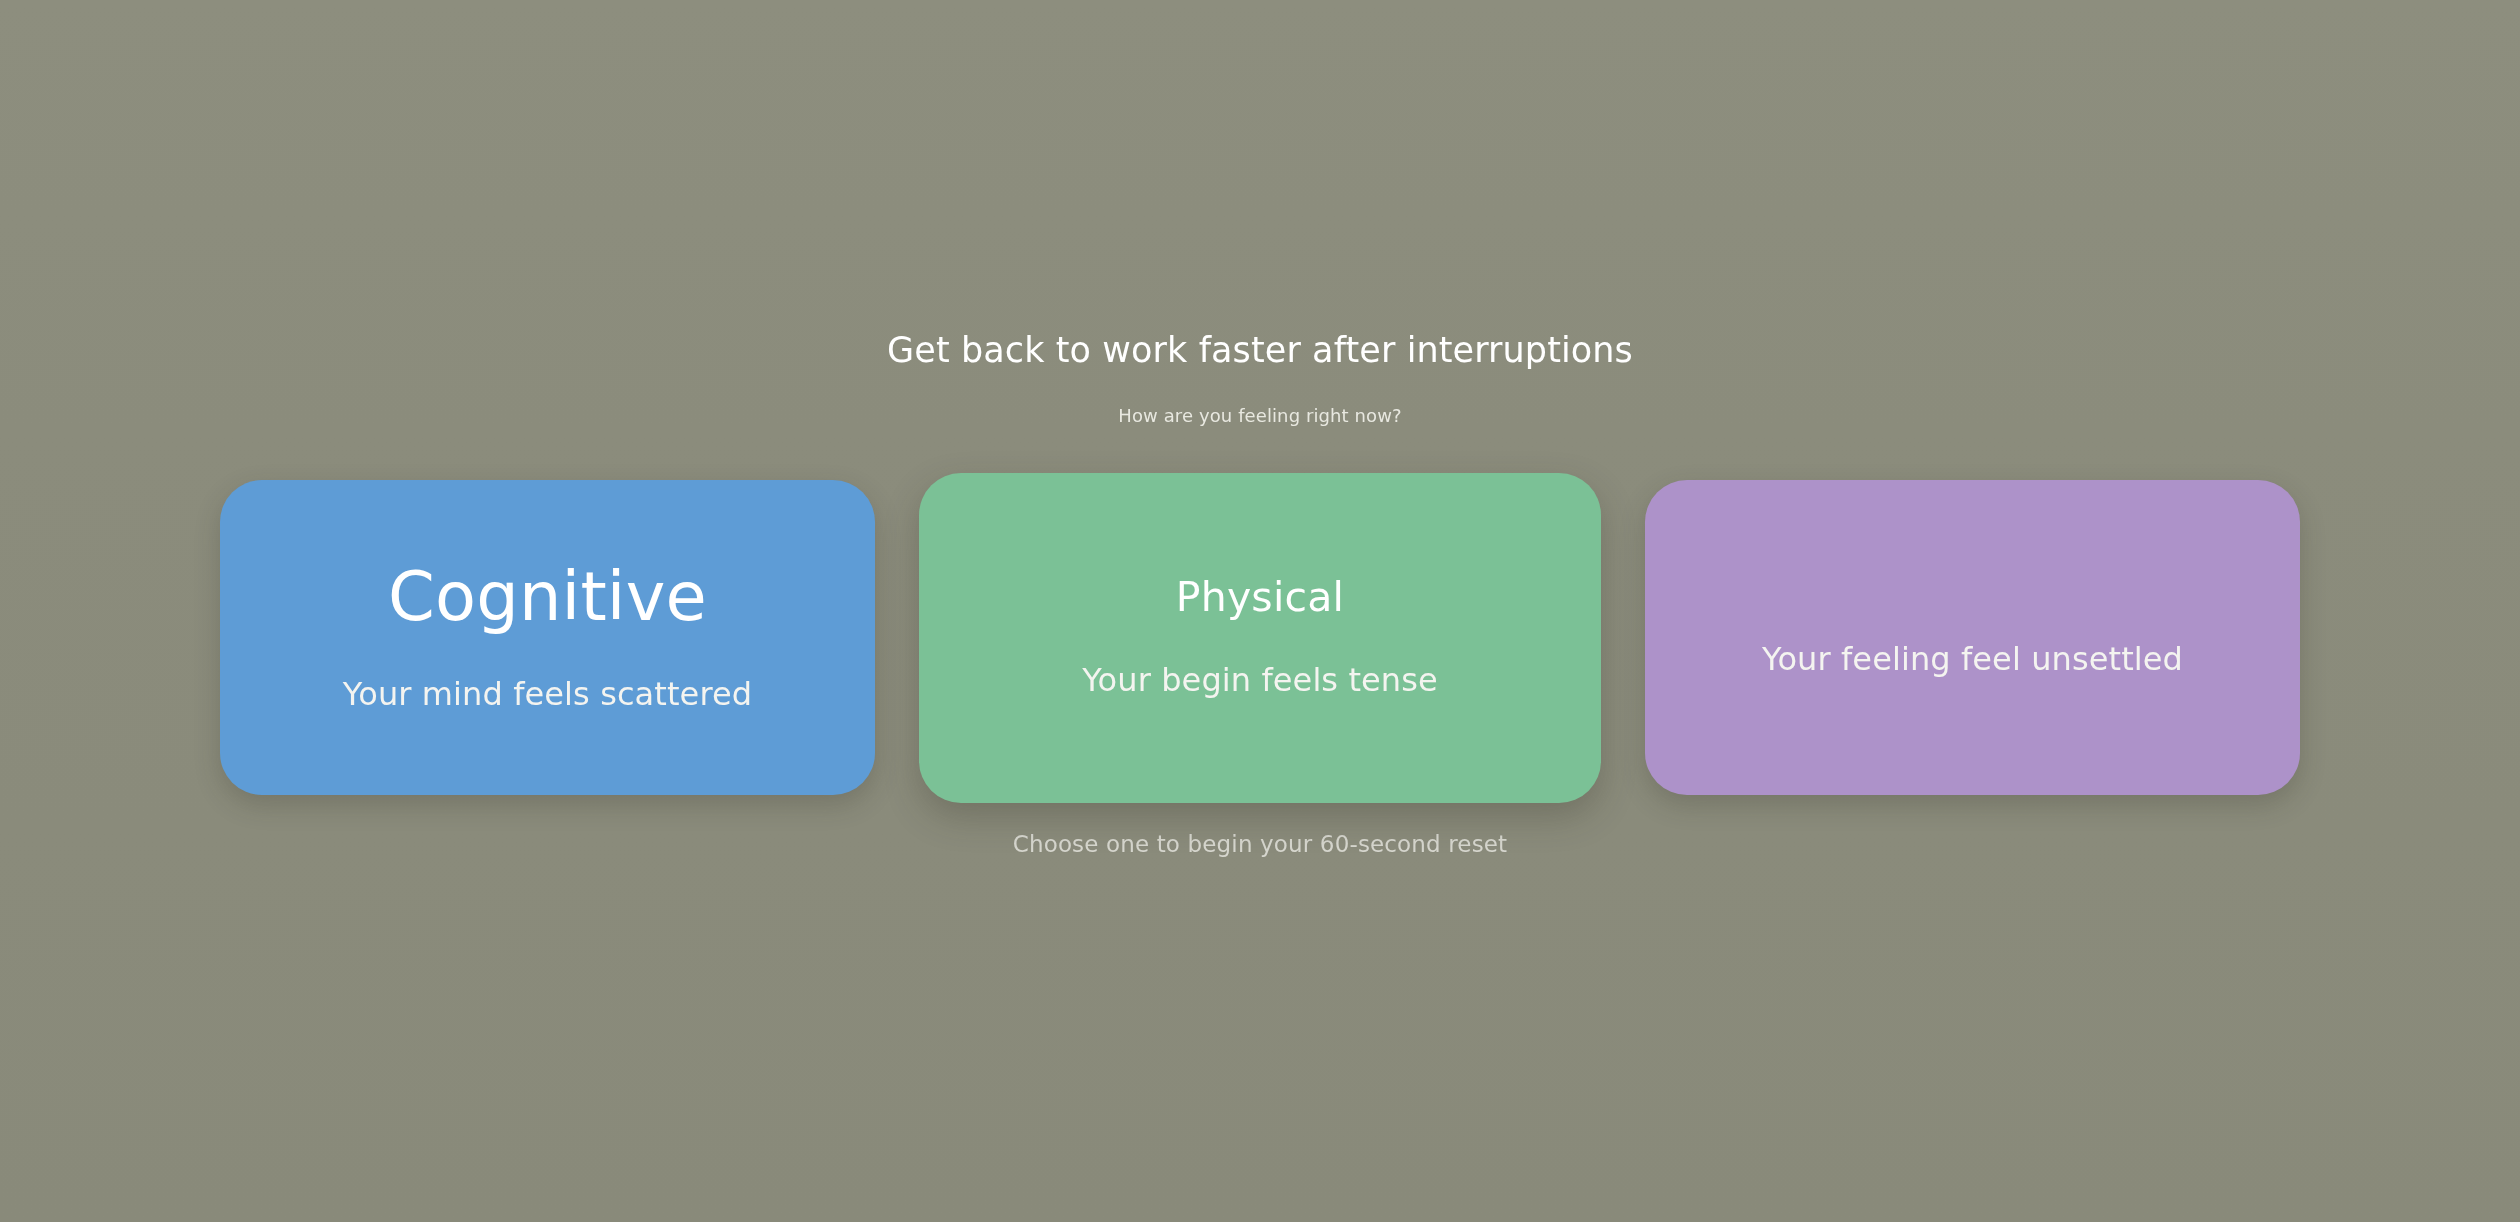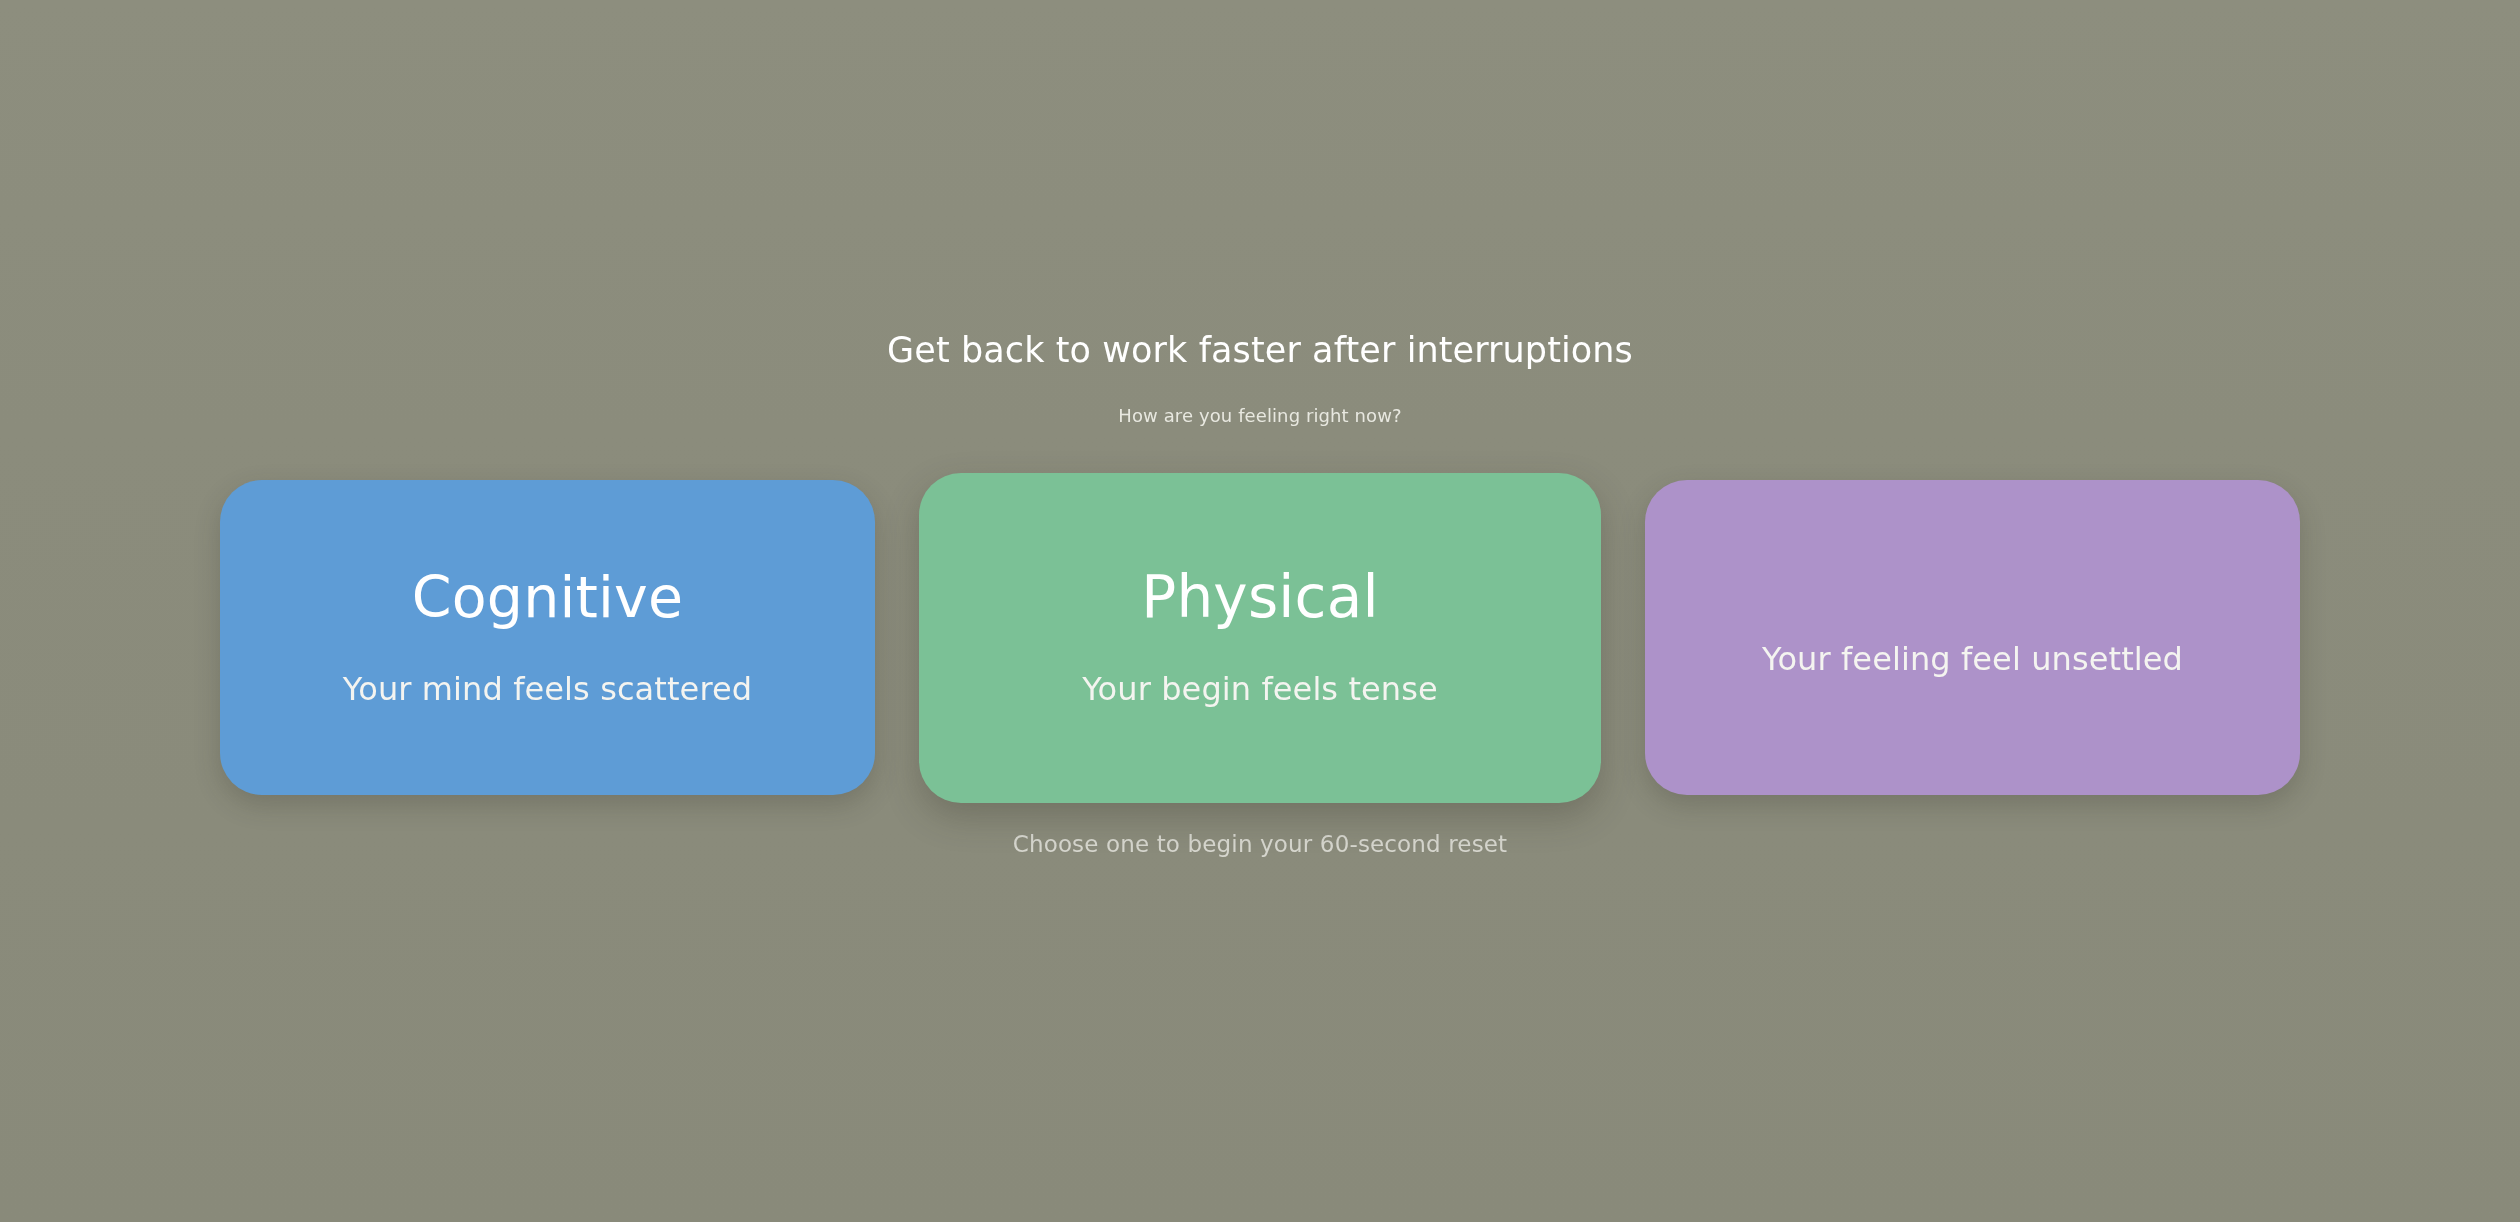--- a/index.html
+++ b/index.html
@@ -73,39 +73,39 @@
     box-shadow: 0 10px 26px rgba(45,45,35,0.22);
   }
 
   .card.raised {
     width:682px;
     height:330px;
     box-shadow: 0 14px 34px rgba(45,45,35,0.26);
   }
 
   .card-title {
-    font-size:57px;
+    font-size:67px;
     font-weight:400;
     color:#FFFFFF;
     line-height:1.05;
     letter-spacing:0.2px;
     text-align:center;
   }
 
   .card-desc {
     font-size:32px;
     font-weight:400;
     color:#F4F4F0;
     line-height:1.2;
     letter-spacing:0.1px;
     text-align:center;
     margin-top:42px;
   }
 
-  .card.raised .card-title { font-size:58px; }
+  .card.raised .card-title { font-size:41px; }
   .card.raised .card-desc { margin-top:42px; }
 
   .footnote {
     margin-top:28px;
     font-size:23px;
     font-weight:400;
     color:#D6D6CE;
     letter-spacing:0.15px;
     text-align:center;
   }

